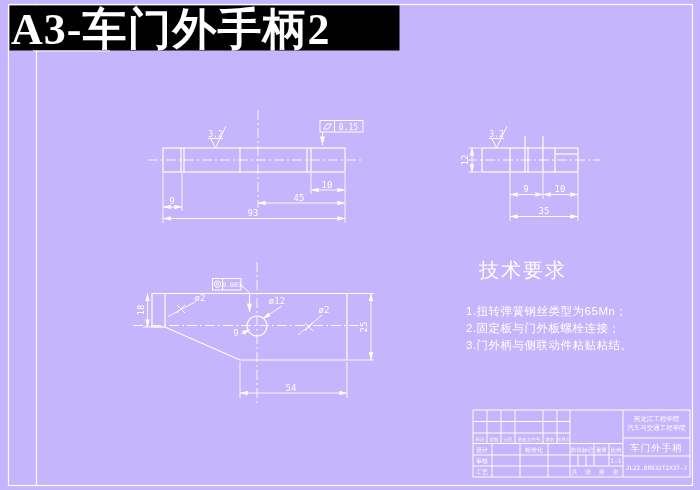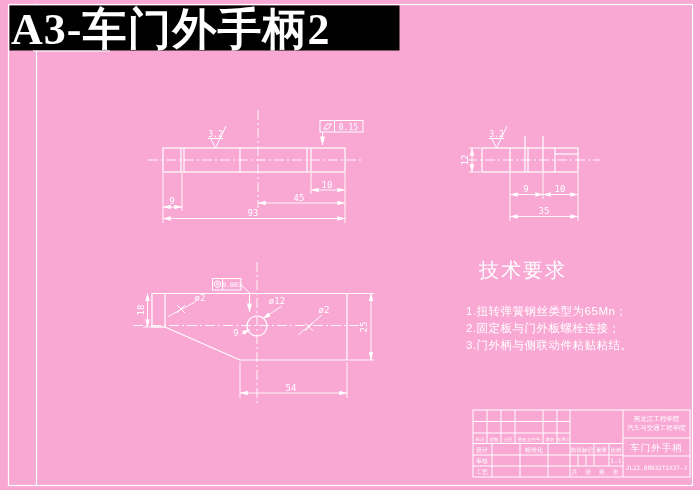--- a/index.html
+++ b/index.html
@@ -1,16 +1,16 @@
 <!DOCTYPE html>
 <html><head>
 <meta charset="utf-8">
 <style>
   html,body{margin:0;padding:0;background:#000;}
-  #sheet{position:relative;width:700px;height:490px;background:#f9a8d4;overflow:hidden;
+  #sheet{position:relative;width:700px;height:490px;background:#c4b5fd;overflow:hidden;
          font-family:"Liberation Sans",sans-serif;}
   svg text{fill:#fff;}
   .dim{font-family:"DejaVu Sans Mono",monospace;font-size:9px;}
   .dimsmall{font-family:"DejaVu Sans Mono",monospace;font-size:8px;}
   .tol{font-family:"DejaVu Sans Mono",monospace;font-size:8px;}
   .tolsmall{font-family:"DejaVu Sans Mono",monospace;font-size:6.5px;}
   .cjk{font-family:"Liberation Sans",sans-serif;}
   .tr-head{font-size:20px;letter-spacing:2px;}
   .tr-item{font-size:11.5px;letter-spacing:0.5px;}
   .tb-tiny{font-size:4.5px;}

